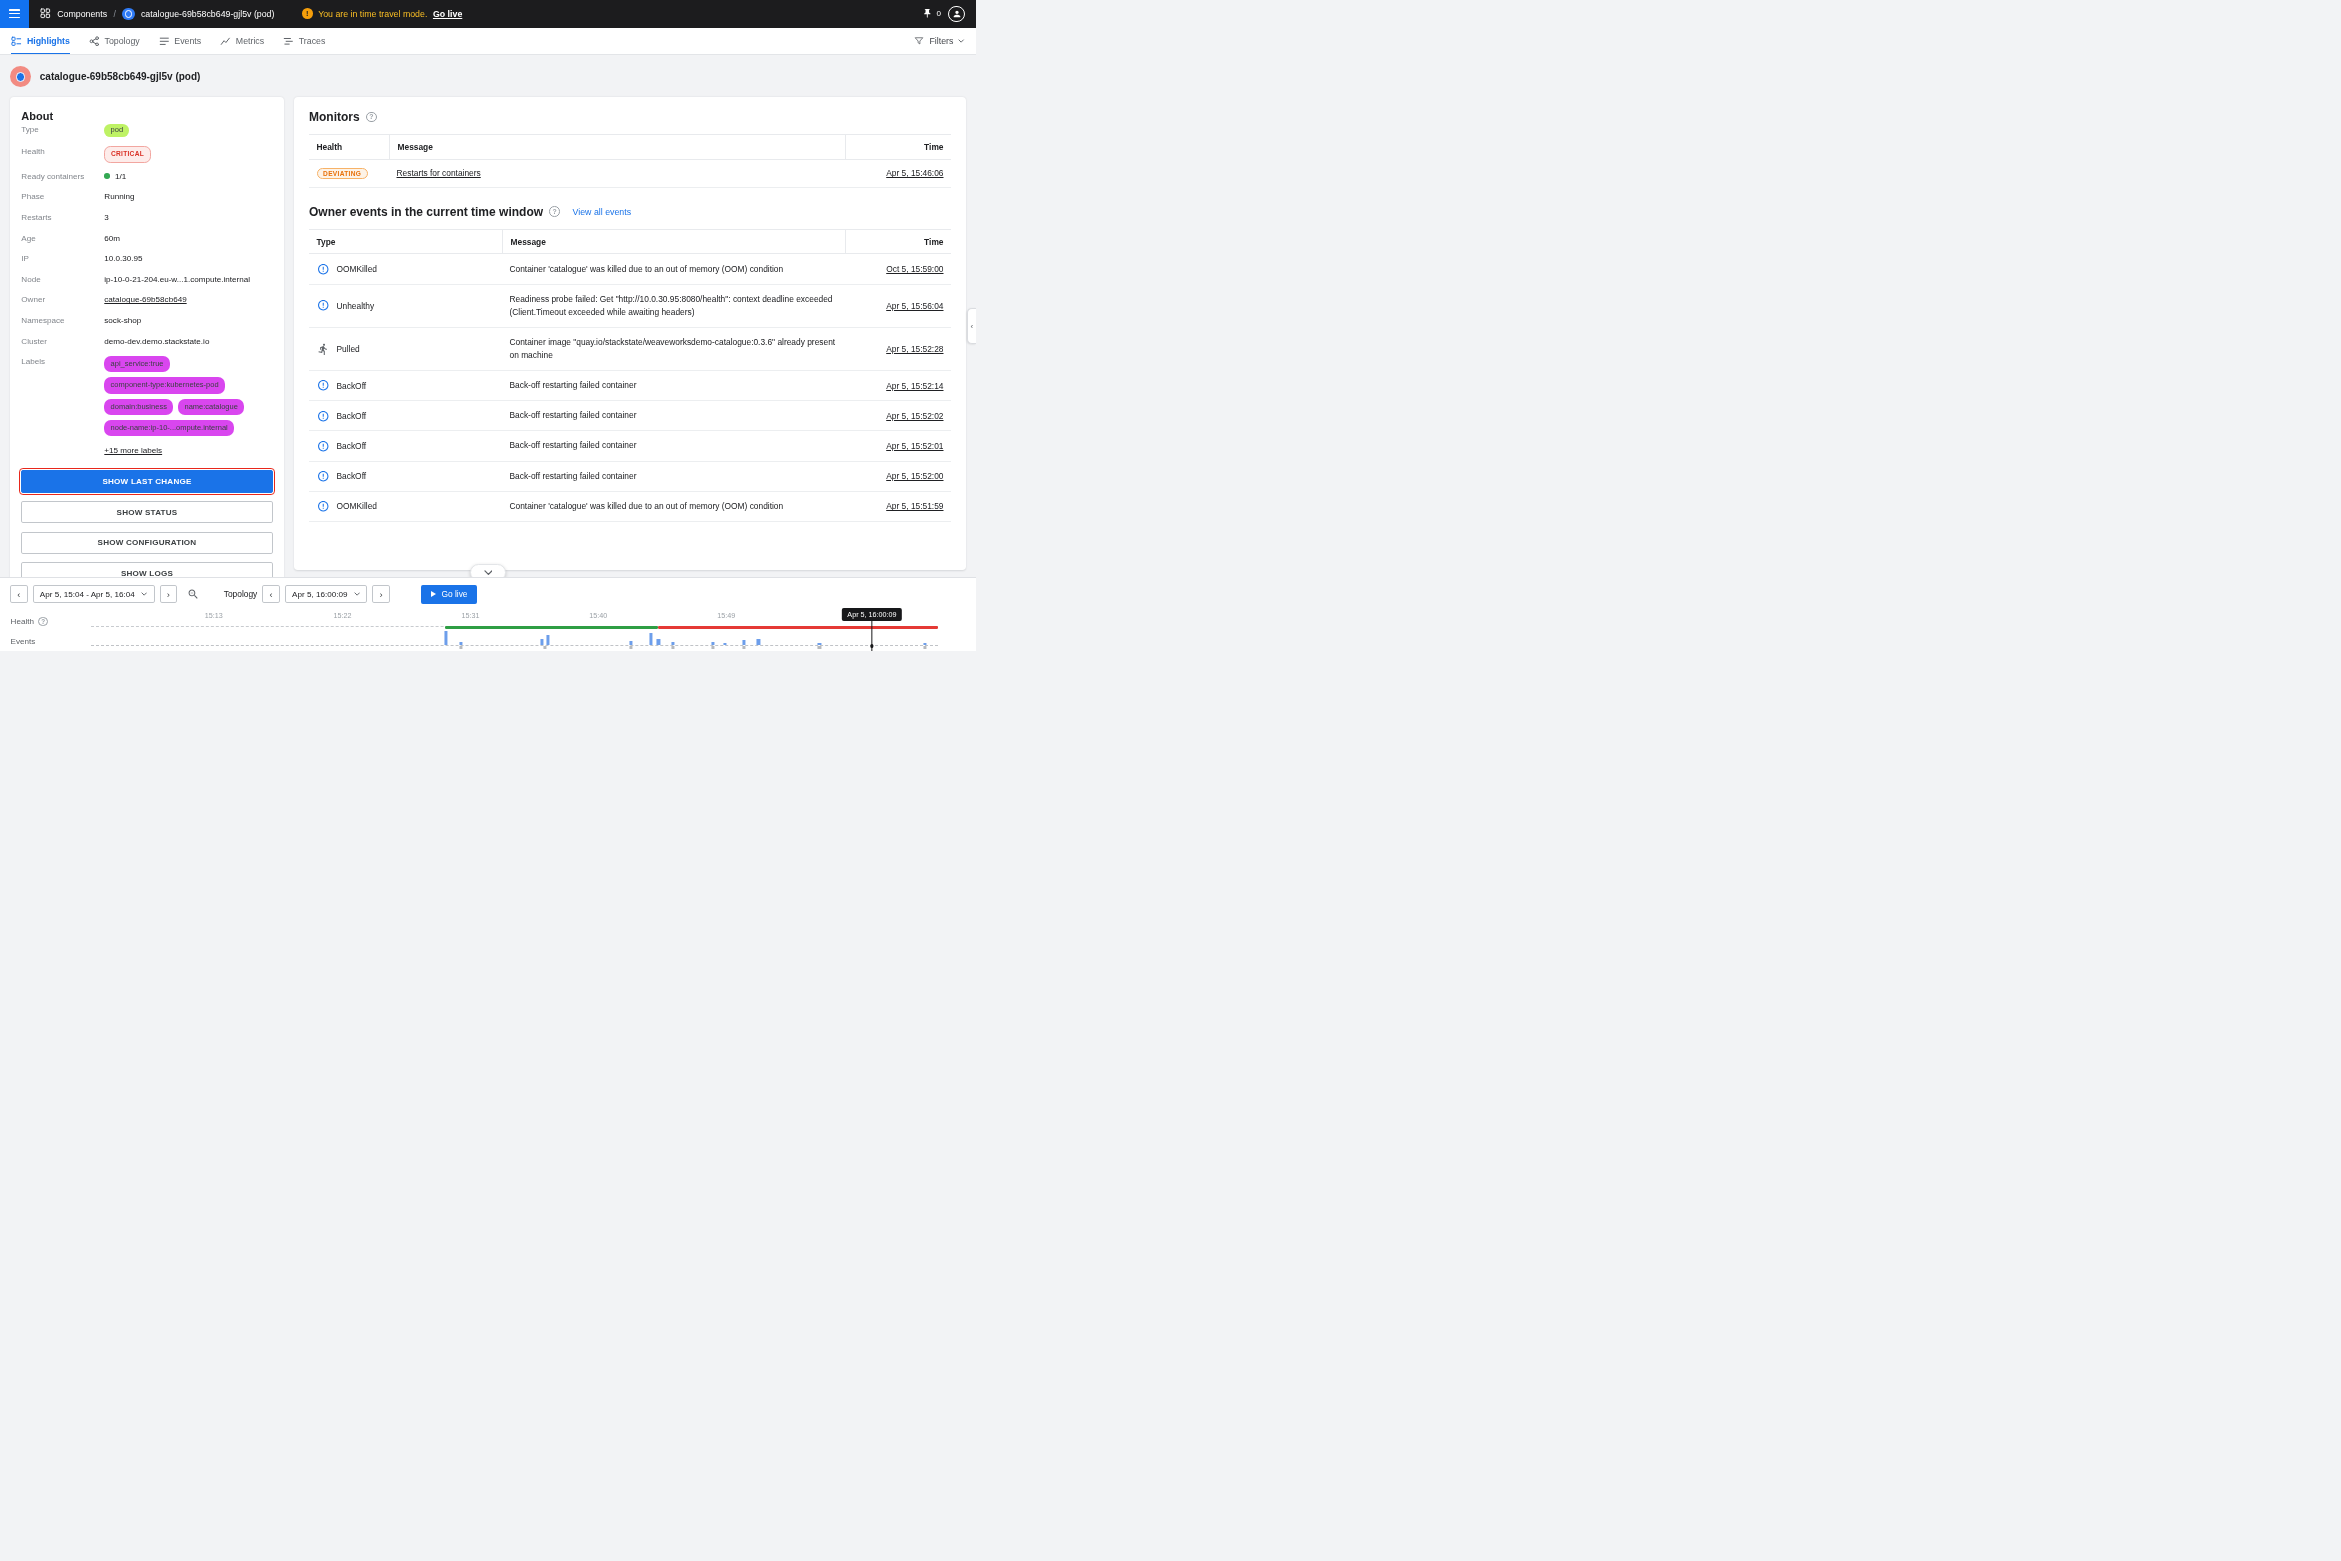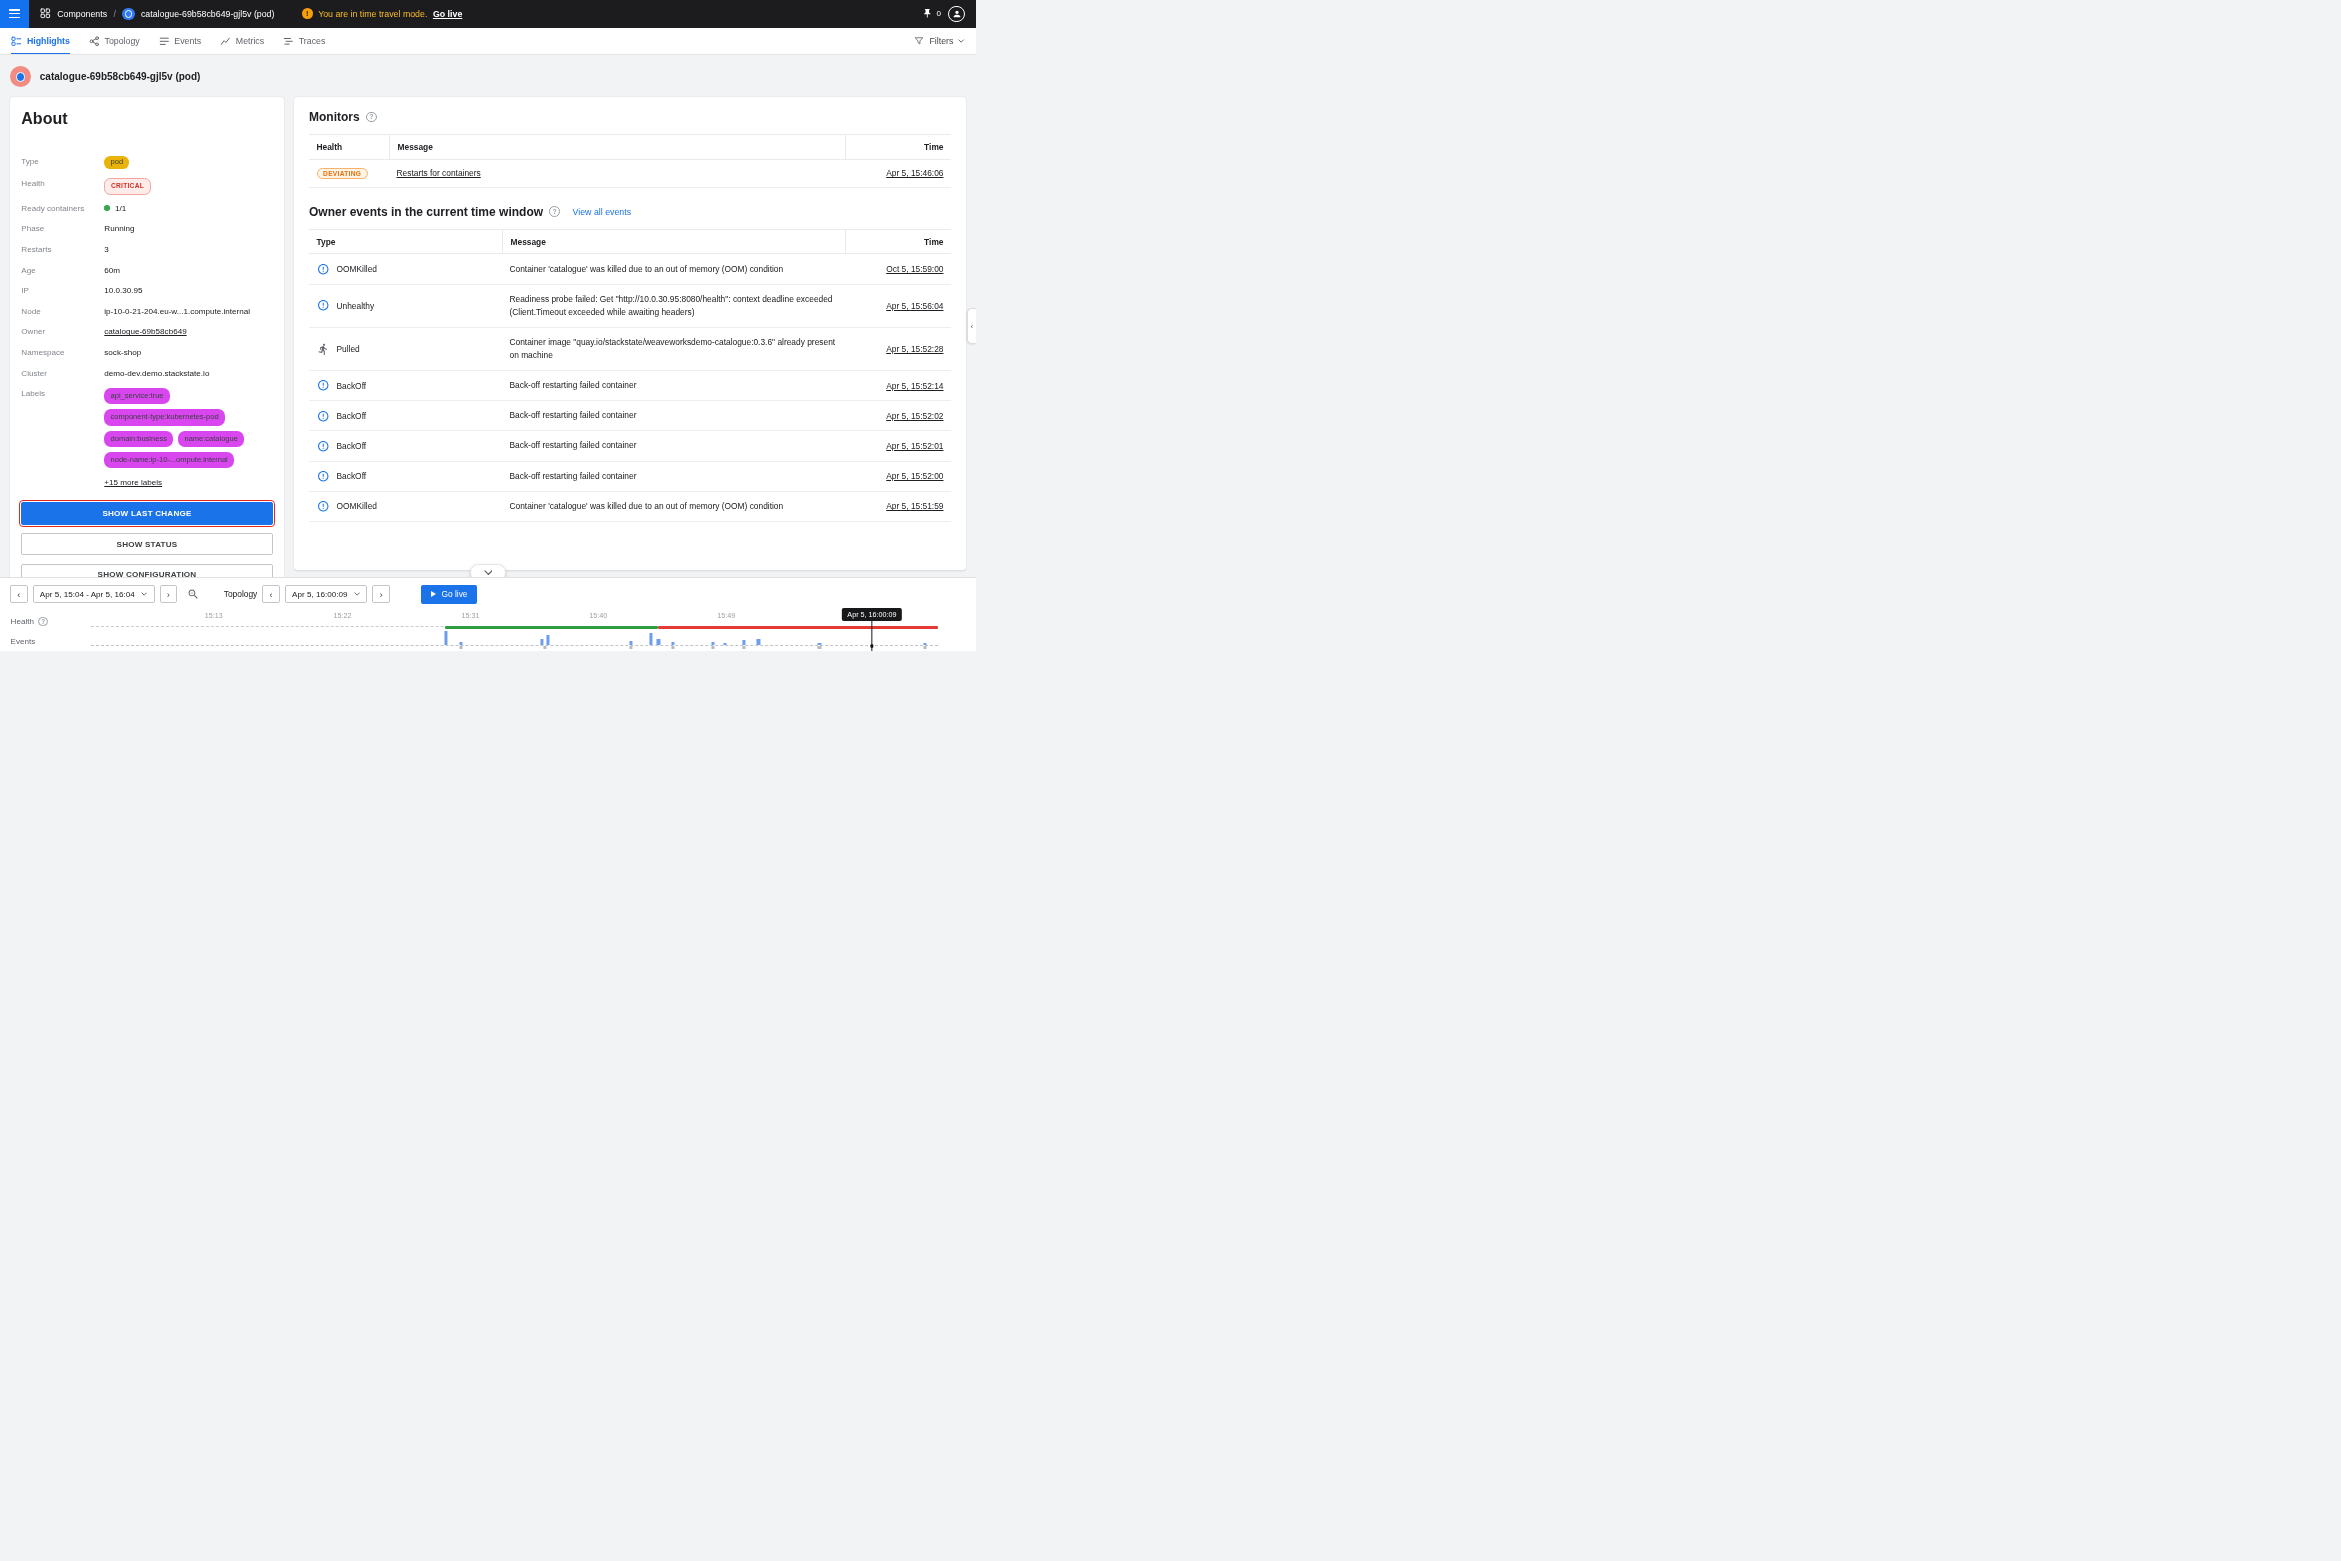--- a/index.html
+++ b/index.html
@@ -44,26 +44,26 @@
   .content { position:absolute; top:55px; left:0; right:0; bottom:74px; padding:8.8px 10px 0; overflow:hidden; }
   .page-head { display:flex; align-items:center; gap:8.8px; height:26px; }
   .pod-health-ico { width:21px; height:21px; border-radius:50%; background:#f28b82; display:flex; align-items:center; justify-content:center; flex-shrink:0; }
   .pod-health-ico::after { content:""; width:7.5px; height:7.5px; background:#1a73e8; border:1.9px solid #fff; border-radius:50%; }
   .page-head h1 { font-size:10px; font-weight:bold; }
   .columns { display:flex; gap:10px; margin-top:7.5px; height:calc(100% - 41px); align-items:flex-start; }
   .card { background:#fff; border-radius:3.8px; box-shadow:0 0.6px 1.9px rgba(40,50,60,.14); }
 
   
   .about { width:274px; padding:12.5px 11.3px 15px; flex-shrink:0; }
-  .about h2 { font-size:16px; margin-bottom:28px; }
+  .about h2 { font-size:11px; margin-bottom:2px; }
   .f-row { display:flex; margin-bottom:8.1px; font-size:8.1px; line-height:12.5px; }
   .f-label { width:83px; flex-shrink:0; color:#82868c; }
   .f-value { color:#202124; }
   .badge { display:inline-block; padding:0.6px 6.3px; border-radius:6.3px; font-size:7.5px; }
-  .badge.gray { background:#eab308; color:#3c4043; }
+  .badge.gray { background:#bef264; color:#3c4043; }
   .badge.critical { border:0.6px solid #f2a6a0; background:#fdecea; color:#d93025; font-size:6.6px; font-weight:bold; letter-spacing:0.3px; padding:1.3px 5.6px; }
   .badge.deviating { border:0.6px solid #f7b267; background:#fdf3e7; color:#e8710a; font-size:6.6px; font-weight:bold; letter-spacing:0.3px; padding:1.3px 5.6px; }
   .dot { display:inline-block; width:5.6px; height:5.6px; border-radius:50%; background:#34a853; margin-right:5px; }
   .dlink { color:#202124; text-decoration:underline; }
   .labels-wrap { display:flex; flex-wrap:wrap; gap:5px; max-width:170px; }
   .pill { background:#d946ef; color:#3c4043; font-size:7.5px; padding:1.9px 6.3px; border-radius:6.9px; white-space:nowrap; }
   .more-labels { display:inline-block; margin-left:83px; font-size:8.1px; margin-top:1.3px; color:#202124; text-decoration:underline; }
   .btn { display:block; width:100%; height:22.5px; margin-top:8.1px; border-radius:1.9px; border:0.6px solid #c2c6cb; background:#fff; color:#3c4043; font-size:8.1px; font-weight:bold; letter-spacing:0.2px; cursor:pointer; font-family:inherit; }
   .btn.primary { background:#1a73e8; border-color:#1a73e8; color:#fff; outline:1.3px solid #e8271b; outline-offset:1.3px; margin-top:15px; }
 

